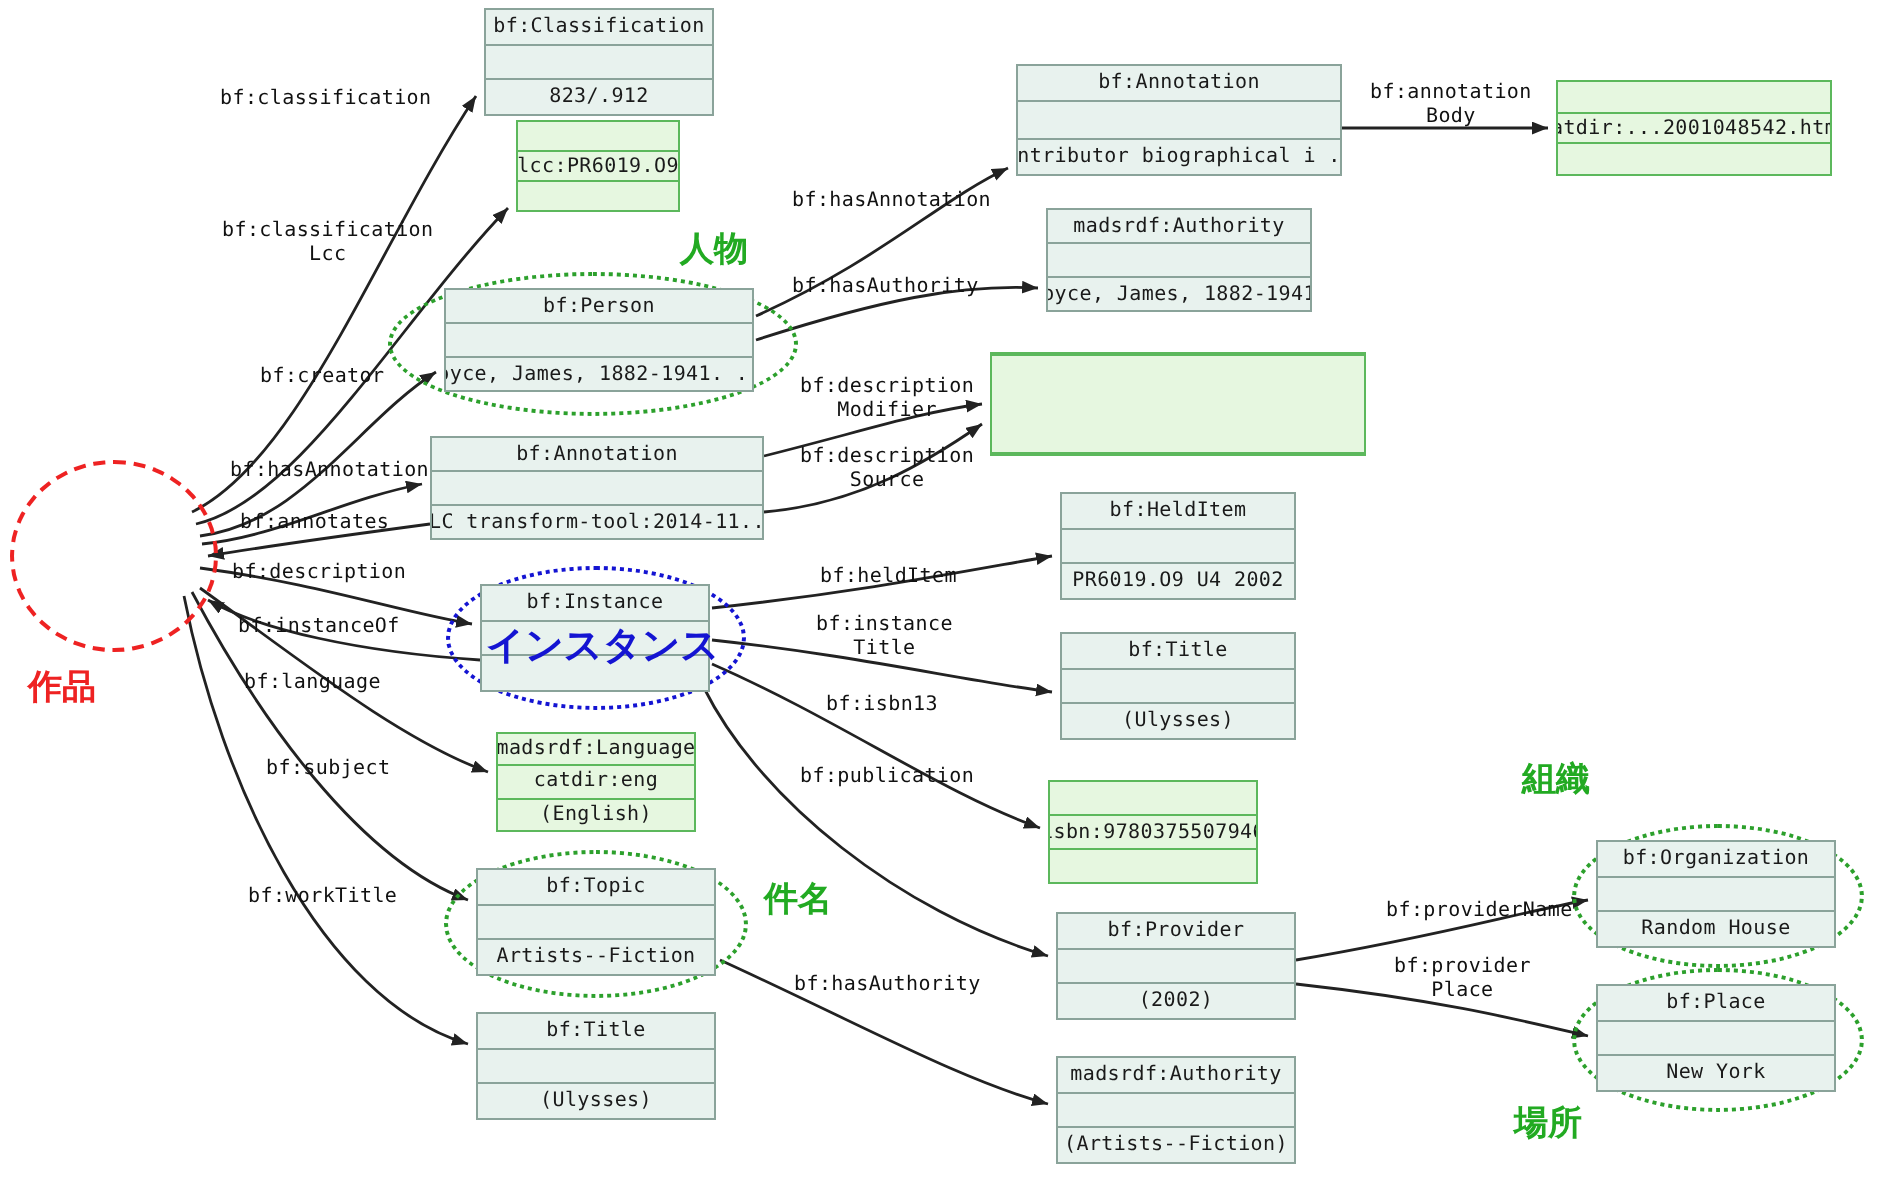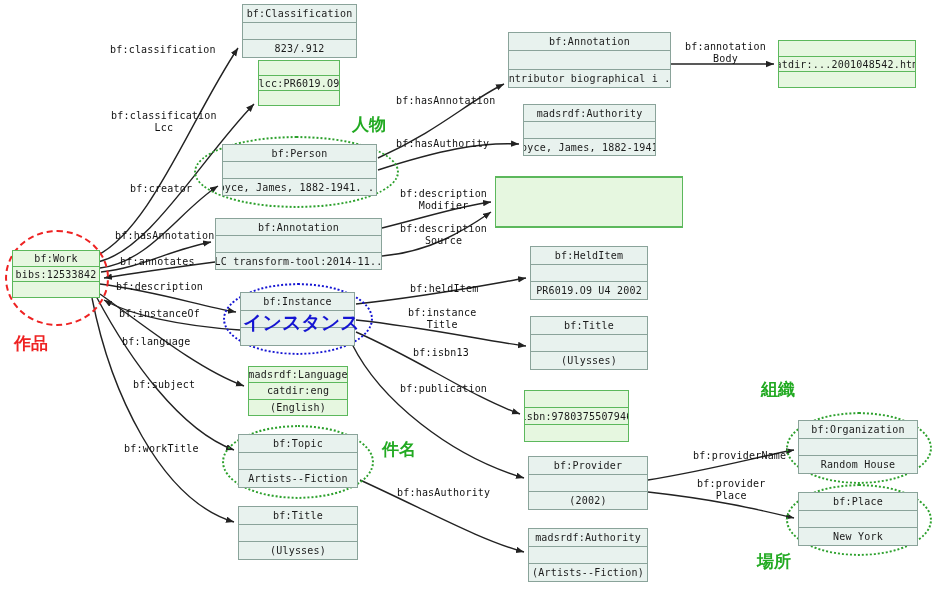--- a/index.html
+++ b/index.html
@@ -92,25 +92,20 @@
 Source</div>
     <div class="elabel" style="left: 410px; top: 283px;">bf:heldItem</div>
     <div class="elabel" style="left: 408px; top: 307px;">bf:instance
 Title</div>
     <div class="elabel" style="left: 413px; top: 347px;">bf:isbn13</div>
     <div class="elabel" style="left: 400px; top: 383px;">bf:publication</div>
     <div class="elabel" style="left: 397px; top: 487px;">bf:hasAuthority</div>
     <div class="elabel" style="left: 693px; top: 450px;">bf:providerName</div>
     <div class="elabel" style="left: 697px; top: 478px;">bf:provider
 Place</div>
-    <div class="node green" style="left: 12px; top: 250px; width: 88px; height: 48px;">
-      <div class="row">bf:Work</div>
-      <div class="row">bibs:12533842</div>
-      <div class="row"></div>
-    </div>
     <div class="node " style="left: 242px; top: 4px; width: 115px; height: 54px;">
       <div class="row">bf:Classification</div>
       <div class="row"></div>
       <div class="row">823/.912</div>
     </div>
     <div class="node green" style="left: 258px; top: 60px; width: 82px; height: 46px;">
       <div class="row"></div>
       <div class="row">lcc:PR6019.O9</div>
       <div class="row"></div>
     </div>
@@ -193,18 +188,18 @@
       <div class="row">bf:Organization</div>
       <div class="row"></div>
       <div class="row">Random House</div>
     </div>
     <div class="node " style="left: 798px; top: 492px; width: 120px; height: 54px;">
       <div class="row">bf:Place</div>
       <div class="row"></div>
       <div class="row">New York</div>
     </div>
     <div class="jp red" style="left: 14px; top: 332px;">作品</div>
-    <div class="jp green" style="left: 352px; top: 113px;">人物</div>
+    <div class="jp green" style="left: 340px; top: 113px;">人物</div>
     <div class="jp green" style="left: 382px; top: 438px;">件名</div>
     <div class="jp green" style="left: 761px; top: 378px;">組織</div>
     <div class="jp green" style="left: 757px; top: 550px;">場所</div>
     <div class="overlay" style="left: 243px; top: 310px;">インスタンス</div>
   </div>
 
 </body></html>

